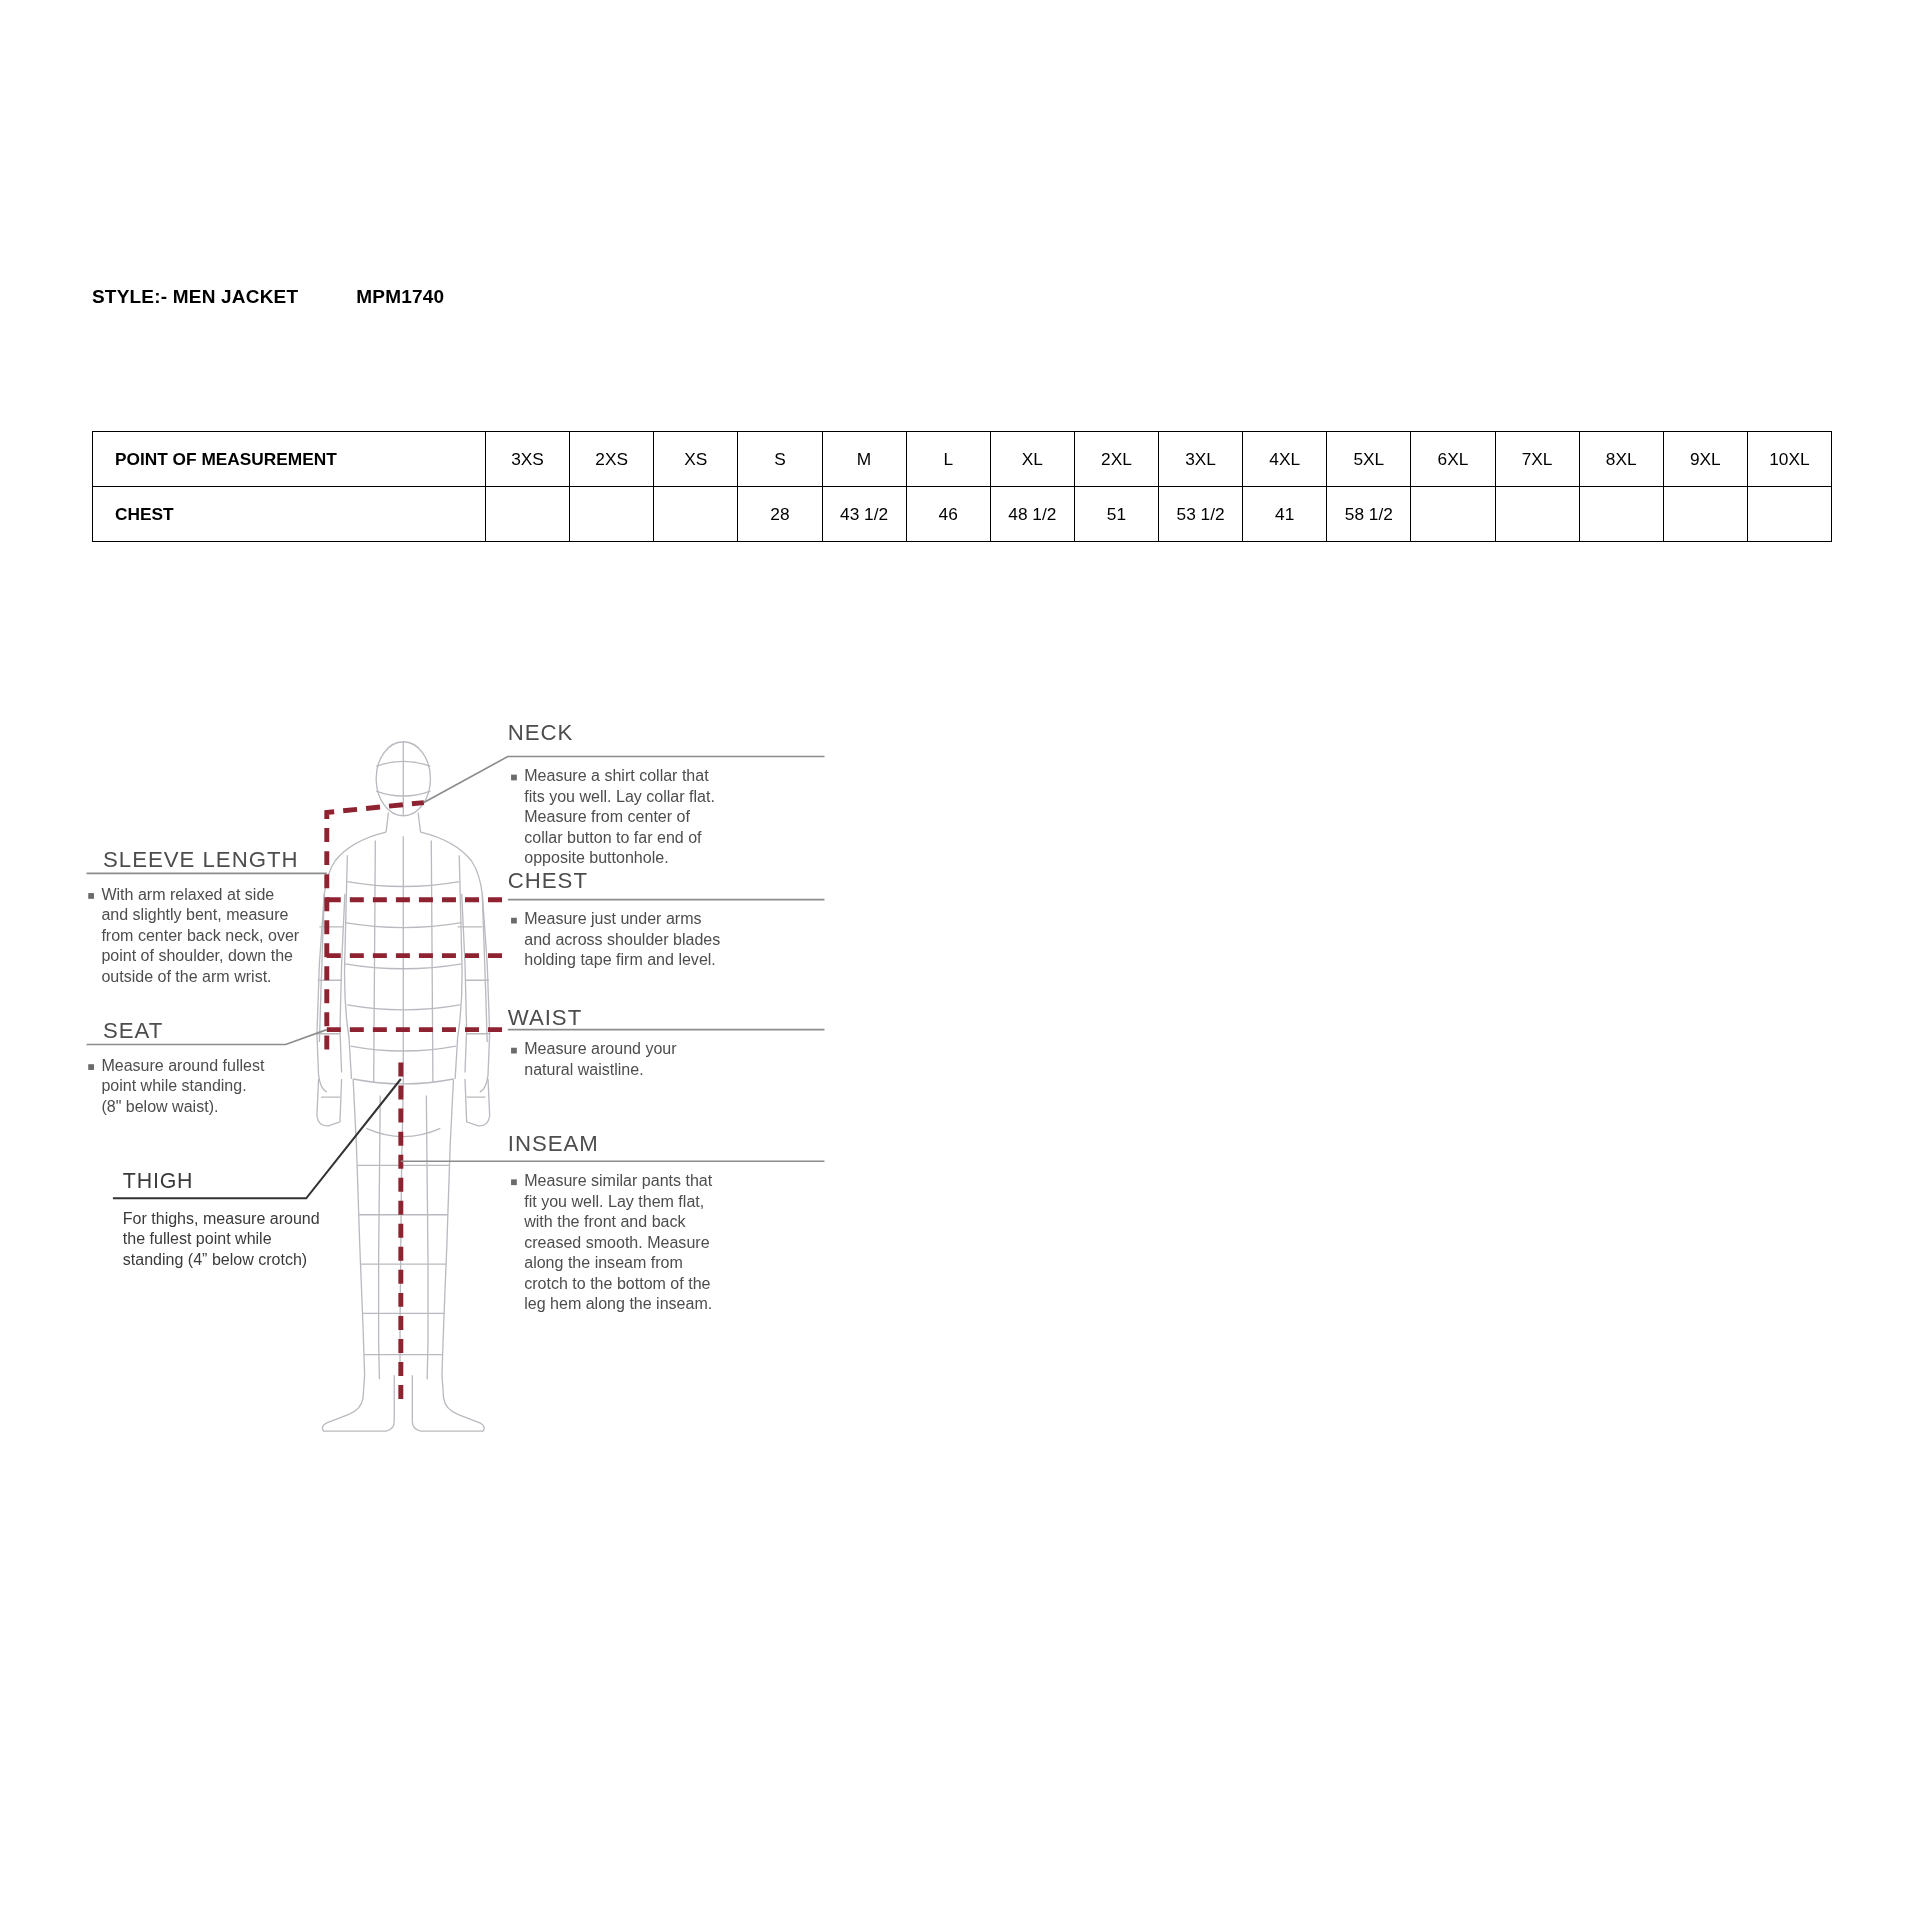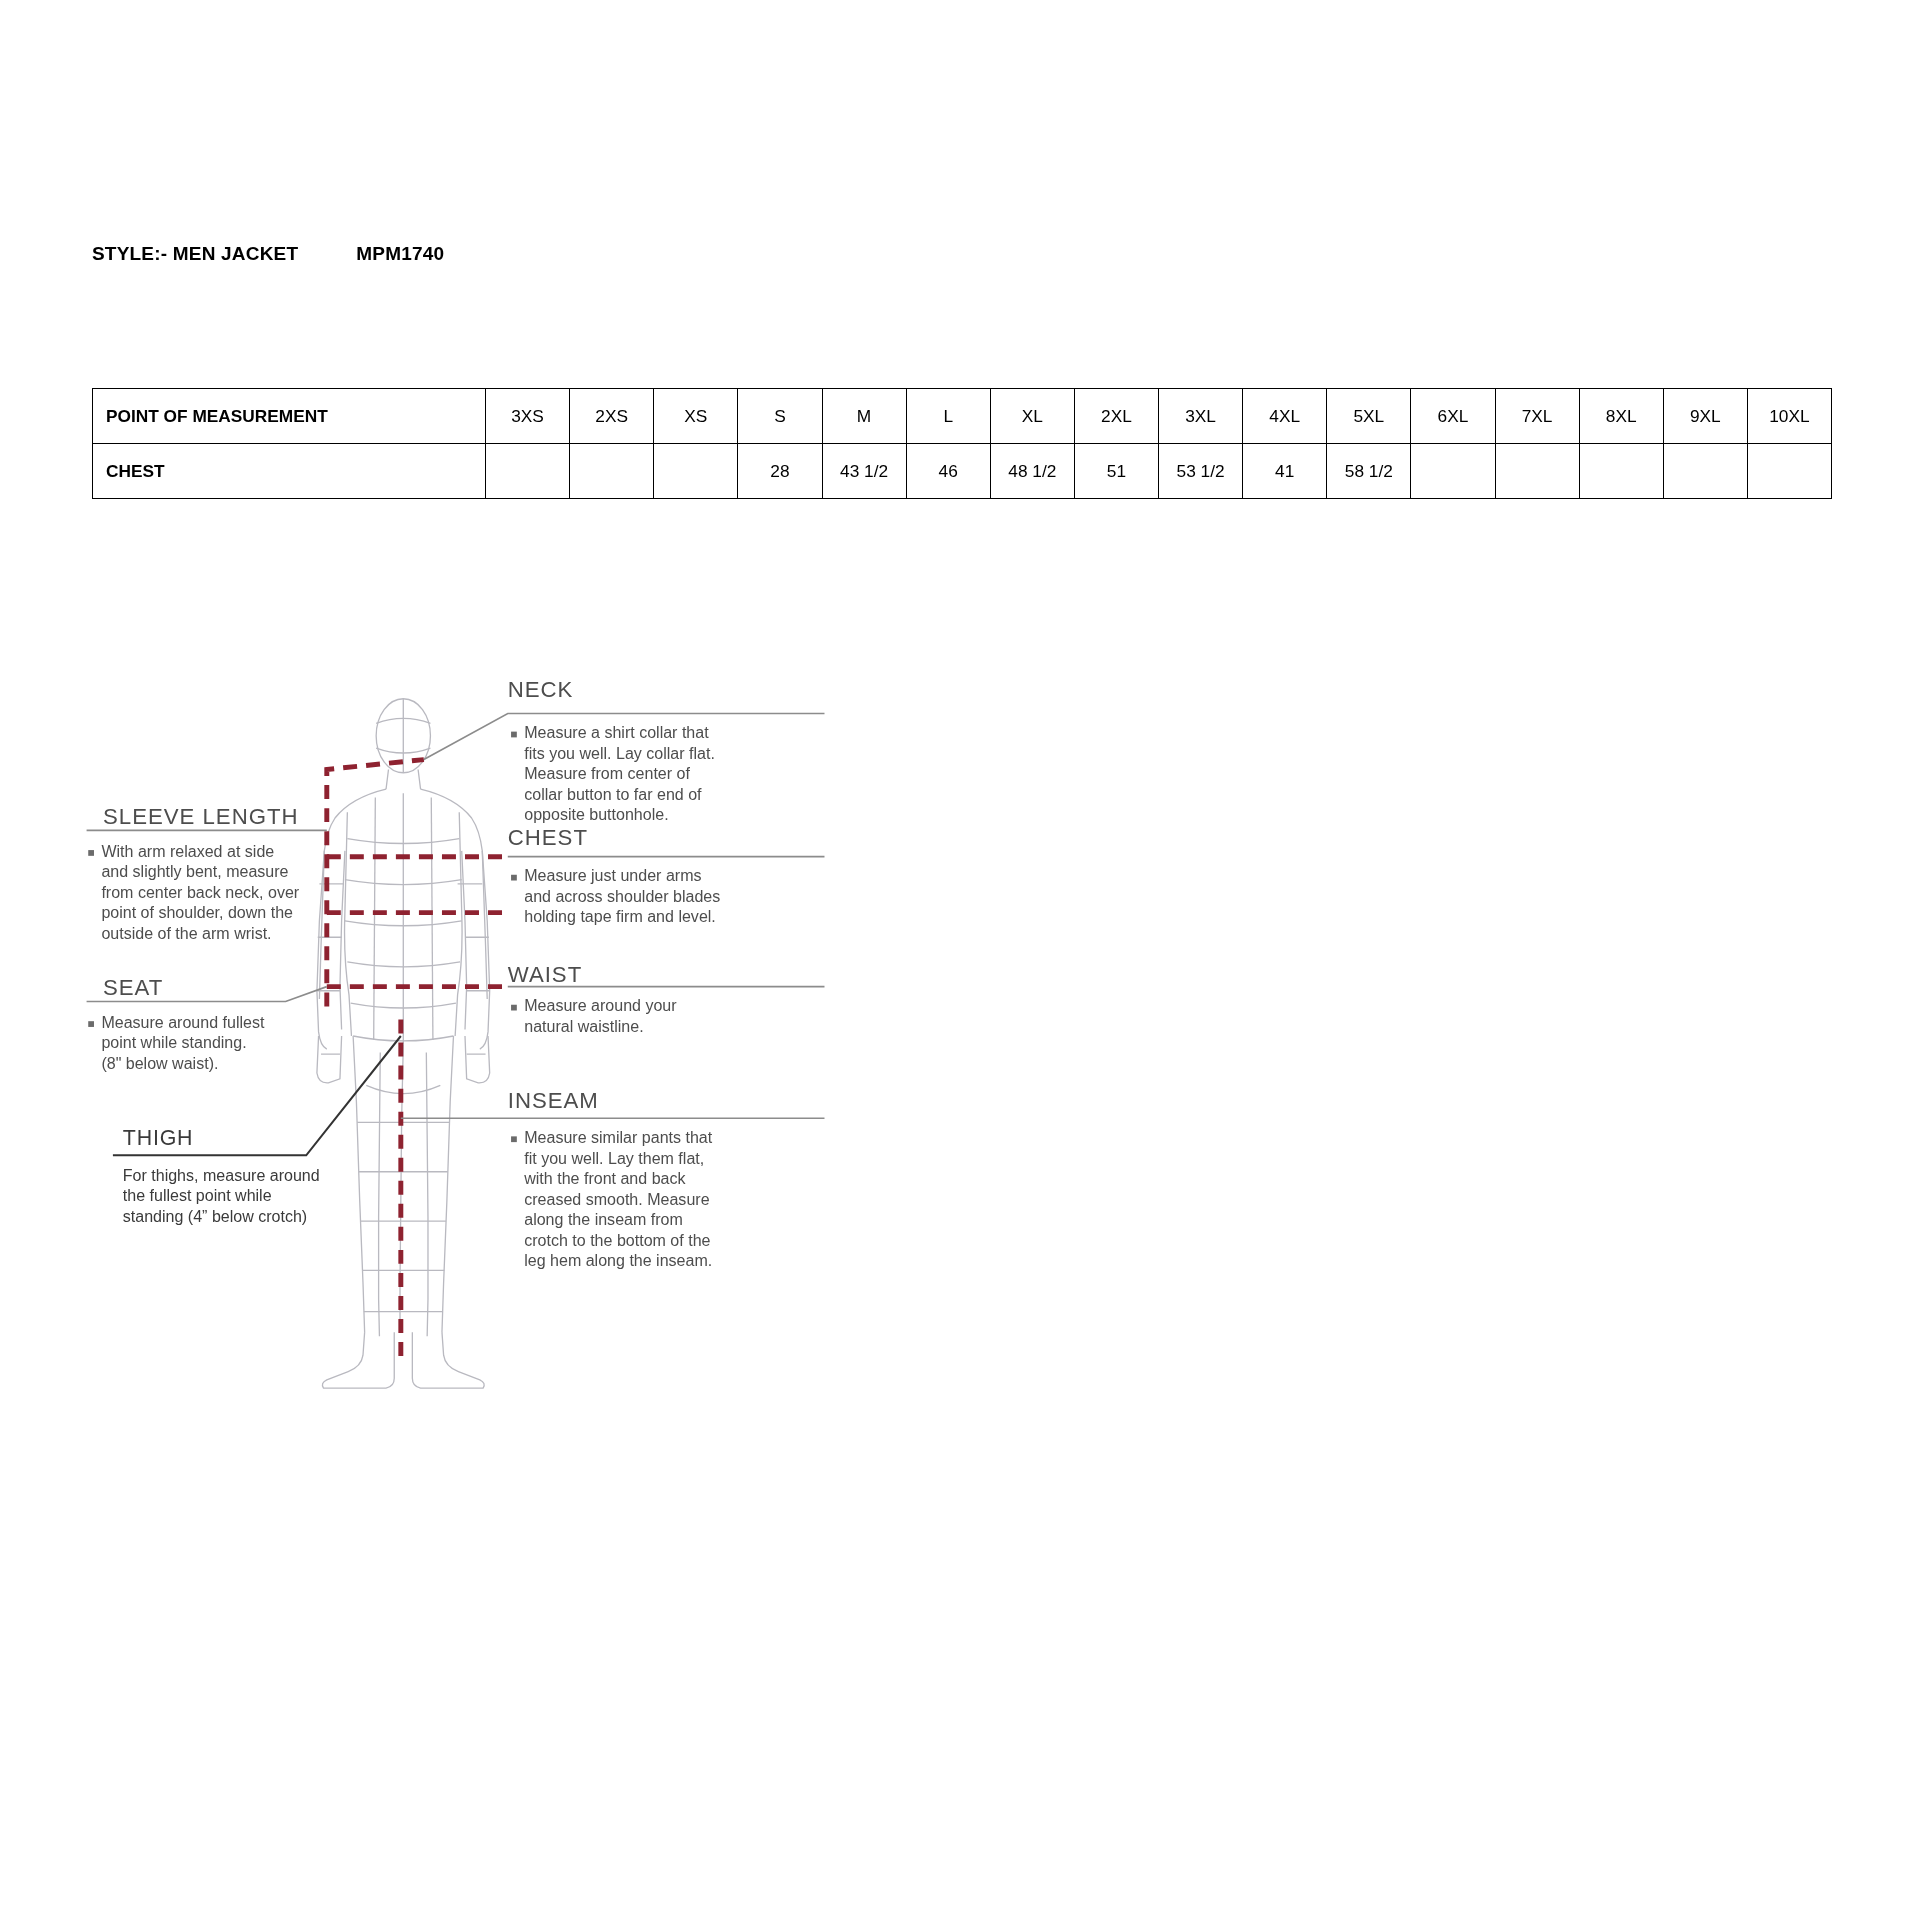--- a/index.html
+++ b/index.html
@@ -11,20 +11,21 @@
     width: 1924px;
     height: 1924px;
     font-family: "Liberation Sans", sans-serif;
     color: #000000;
     position: relative;
     overflow: hidden;
   }
   .page {
     position: absolute;
     inset: 0;
+    margin-top: 43px;
   }
 
   
   .style-header {
     position: absolute;
     left: 92px;
     top: 243px;
     font-size: 19px;
     font-weight: bold;
     letter-spacing: 0.2px;
@@ -56,21 +57,21 @@
     vertical-align: middle;
     font-weight: normal;
     padding: 0;
   }
   table.size-table th {
     font-weight: normal;
   }
   table.size-table th.pom-head,
   table.size-table td.pom-cell {
     text-align: left;
-    padding-left: 13px;
+    padding-left: 22px;
     font-weight: bold;
     white-space: nowrap;
   }
   col.pom-col { width: 393px; }
   col.size-col { width: auto; }
 
   
   .note {
     position: absolute;
     left: 92px;

